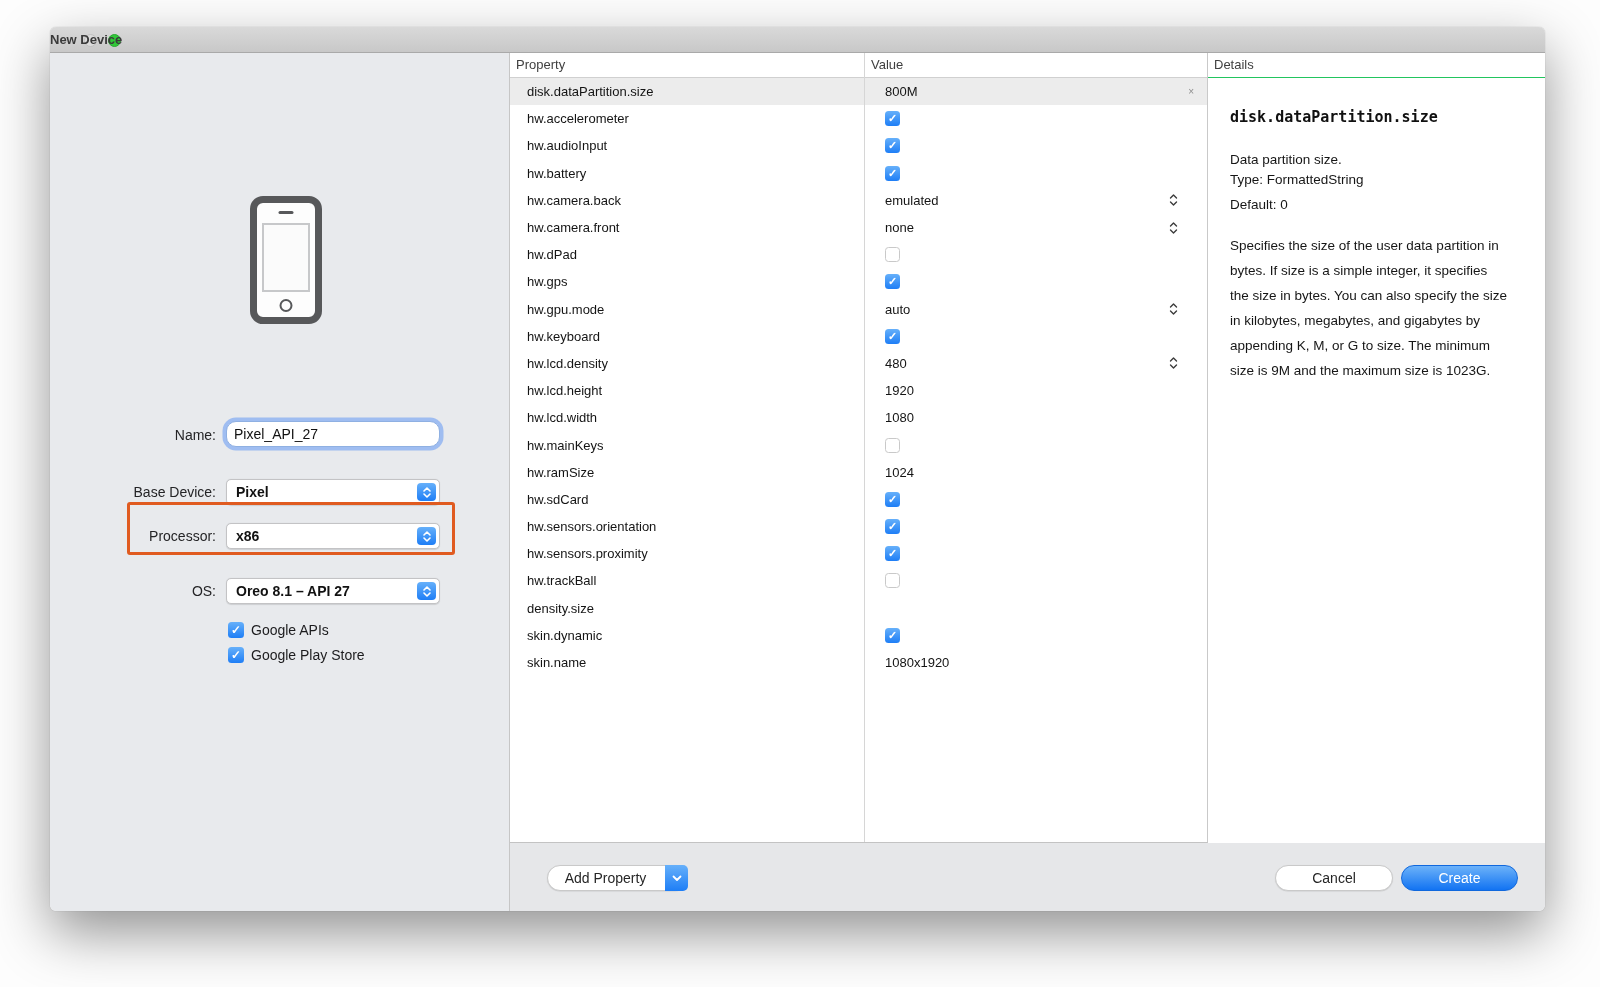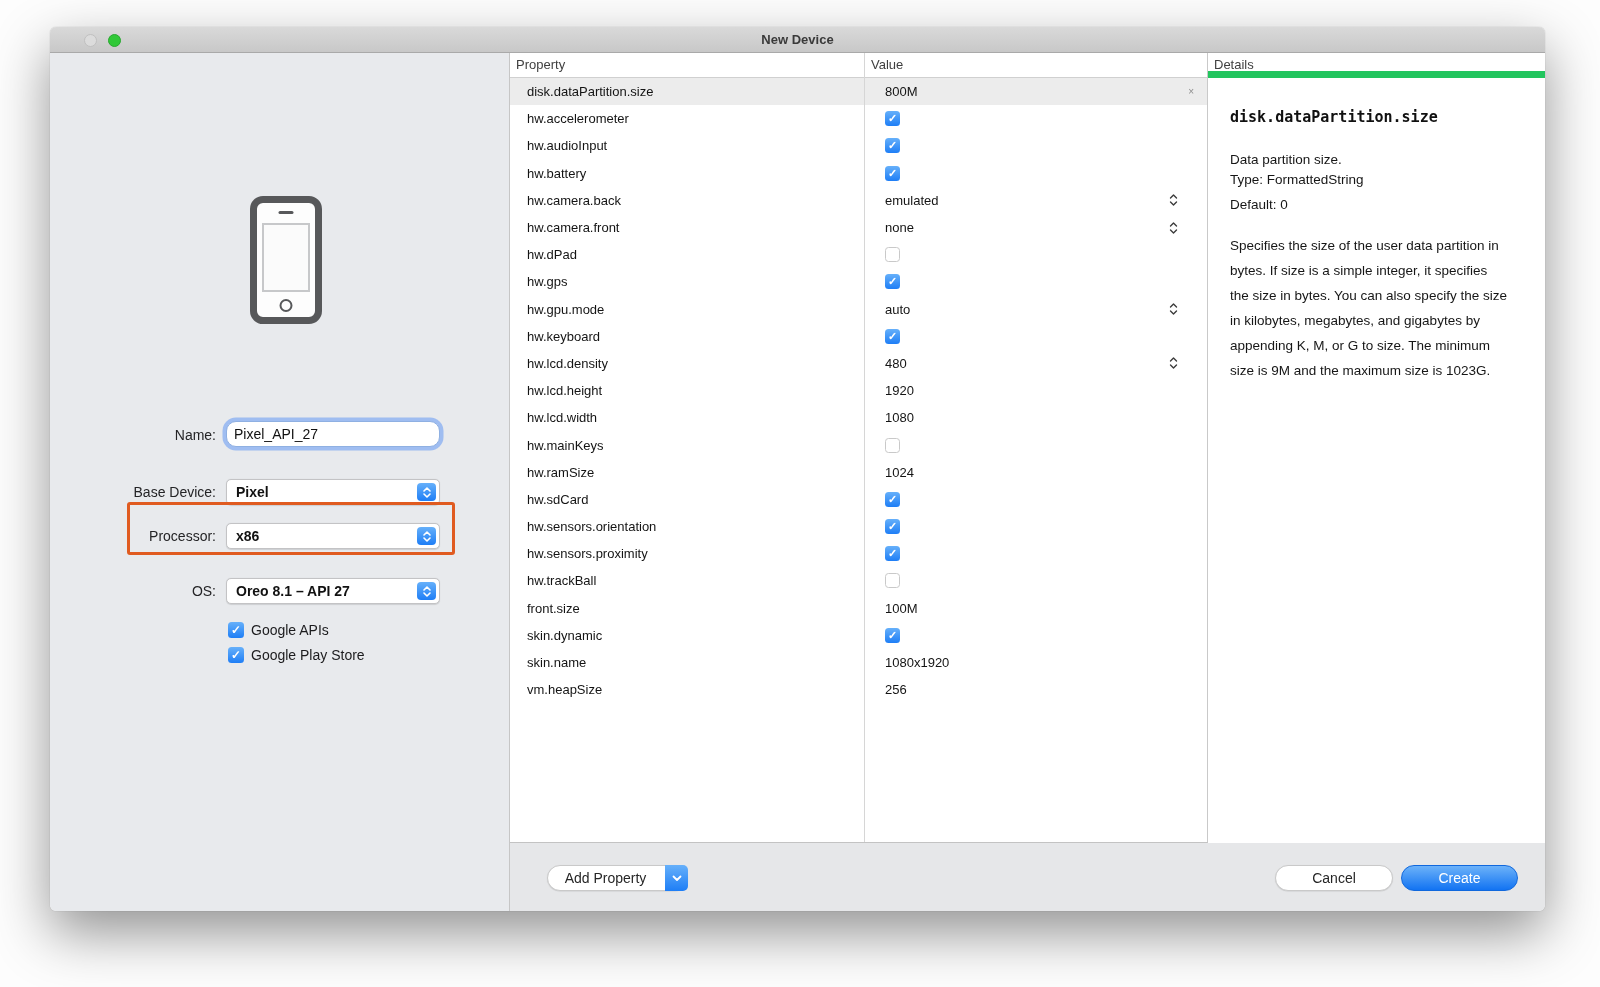--- a/index.html
+++ b/index.html
@@ -9,21 +9,21 @@
 
   .window{position:absolute;left:50px;top:27px;width:1495px;height:884px;
     background:#fff;border-radius:6px;
     box-shadow:0 22px 55px rgba(0,0,0,.42),0 0 1px rgba(0,0,0,.35);}
 
   
   .titlebar{position:absolute;left:0;top:0;right:0;height:26px;
     background:linear-gradient(#d9d9d9,#c8c8c8);
     border-bottom:1px solid #a9a9a9;border-radius:6px 6px 0 0;}
   .title{position:absolute;left:0;right:0;top:0;height:38px;line-height:26px;
-    text-align:center;font-size:13px;color:#3a3a3a;font-weight:bold;}
+    text-align:left;font-size:13px;color:#3a3a3a;font-weight:bold;}
   .lights{position:absolute;left:34px;top:7px;display:flex;gap:11px;}
   .light{width:13px;height:13px;border-radius:50%;}
   .light.grey{background:#dcdcdc;border:1px solid #c0c0c0;}
   .light.green{background:#31c838;border:1px solid #27a82f;}
 
   
   .left-panel{position:absolute;left:0;top:26px;bottom:0;width:460px;
     background:#e8eaed;border-right:1px solid #c6c6c6;border-radius:0 0 0 6px;}
 
   .phone{position:absolute;left:200px;top:143px;width:72px;height:128px;
@@ -83,21 +83,21 @@
   .vcb .tick{position:absolute;left:0;top:0;width:100%;height:100%;color:#fff;
     font-size:11px;line-height:15px;text-align:center;font-weight:bold;}
   .vstepper{position:absolute;right:29px;top:50%;transform:translateY(-50%);
     display:flex;flex-direction:column;align-items:center;gap:1px;}
   .clear-x{position:absolute;right:13px;top:50%;transform:translateY(-50%);
     font-size:10px;color:#8e8e8e;line-height:10px;cursor:default;}
 
   
   .details-panel{position:absolute;right:0;top:26px;bottom:68px;width:337px;background:#fff;}
   .details-header{position:absolute;left:0;top:0;right:0;height:25px;line-height:24px;
-    border-bottom:7px solid #22c55e;font-size:13px;color:#3f3f3f;padding-left:6px;}
+    border-bottom:1px solid #22c55e;font-size:13px;color:#3f3f3f;padding-left:6px;}
   .details-body{position:absolute;left:22px;top:25px;right:14px;bottom:0;}
   .d-title{margin-top:30px;font-family:"DejaVu Sans Mono",monospace;
     font-weight:bold;font-size:15px;color:#101010;}
   .d-summary{margin-top:26px;font-size:13.5px;color:#161616;}
   .d-meta{font-size:13.5px;color:#161616;line-height:25px;}
   .d-desc{margin-top:16px;font-size:13.5px;color:#161616;line-height:25px;width:278px;}
 
   
   .footer{position:absolute;left:460px;right:0;bottom:0;height:68px;
     background:#e6e7e9;border-radius:0 0 6px 0;}
@@ -357,43 +357,34 @@
             </span>
           </div>
         </div>
         <div class="prow">
           <div class="pcell">hw.trackBall</div>
           <div class="vcell">
             <span class="vcb"></span>
           </div>
         </div>
         <div class="prow">
-          <div class="pcell">front.size</div>
-          <div class="vcell">
-            <span>100M</span>
-          </div>
+          <div class="pcell">density.size</div>
         </div>
         <div class="prow">
           <div class="pcell">skin.dynamic</div>
           <div class="vcell">
             <span class="vcb checked">
               <span class="tick">✓</span>
             </span>
           </div>
         </div>
         <div class="prow">
           <div class="pcell">skin.name</div>
           <div class="vcell">
             <span>1080x1920</span>
-          </div>
-        </div>
-        <div class="prow">
-          <div class="pcell">vm.heapSize</div>
-          <div class="vcell">
-            <span>256</span>
           </div>
         </div>
       </div>
     <div class="col-divider"></div>
   </div>
 
   <div class="details-panel">
     <div class="details-header">Details</div>
     <div class="details-body">
       <div class="d-title">disk.dataPartition.size</div>

